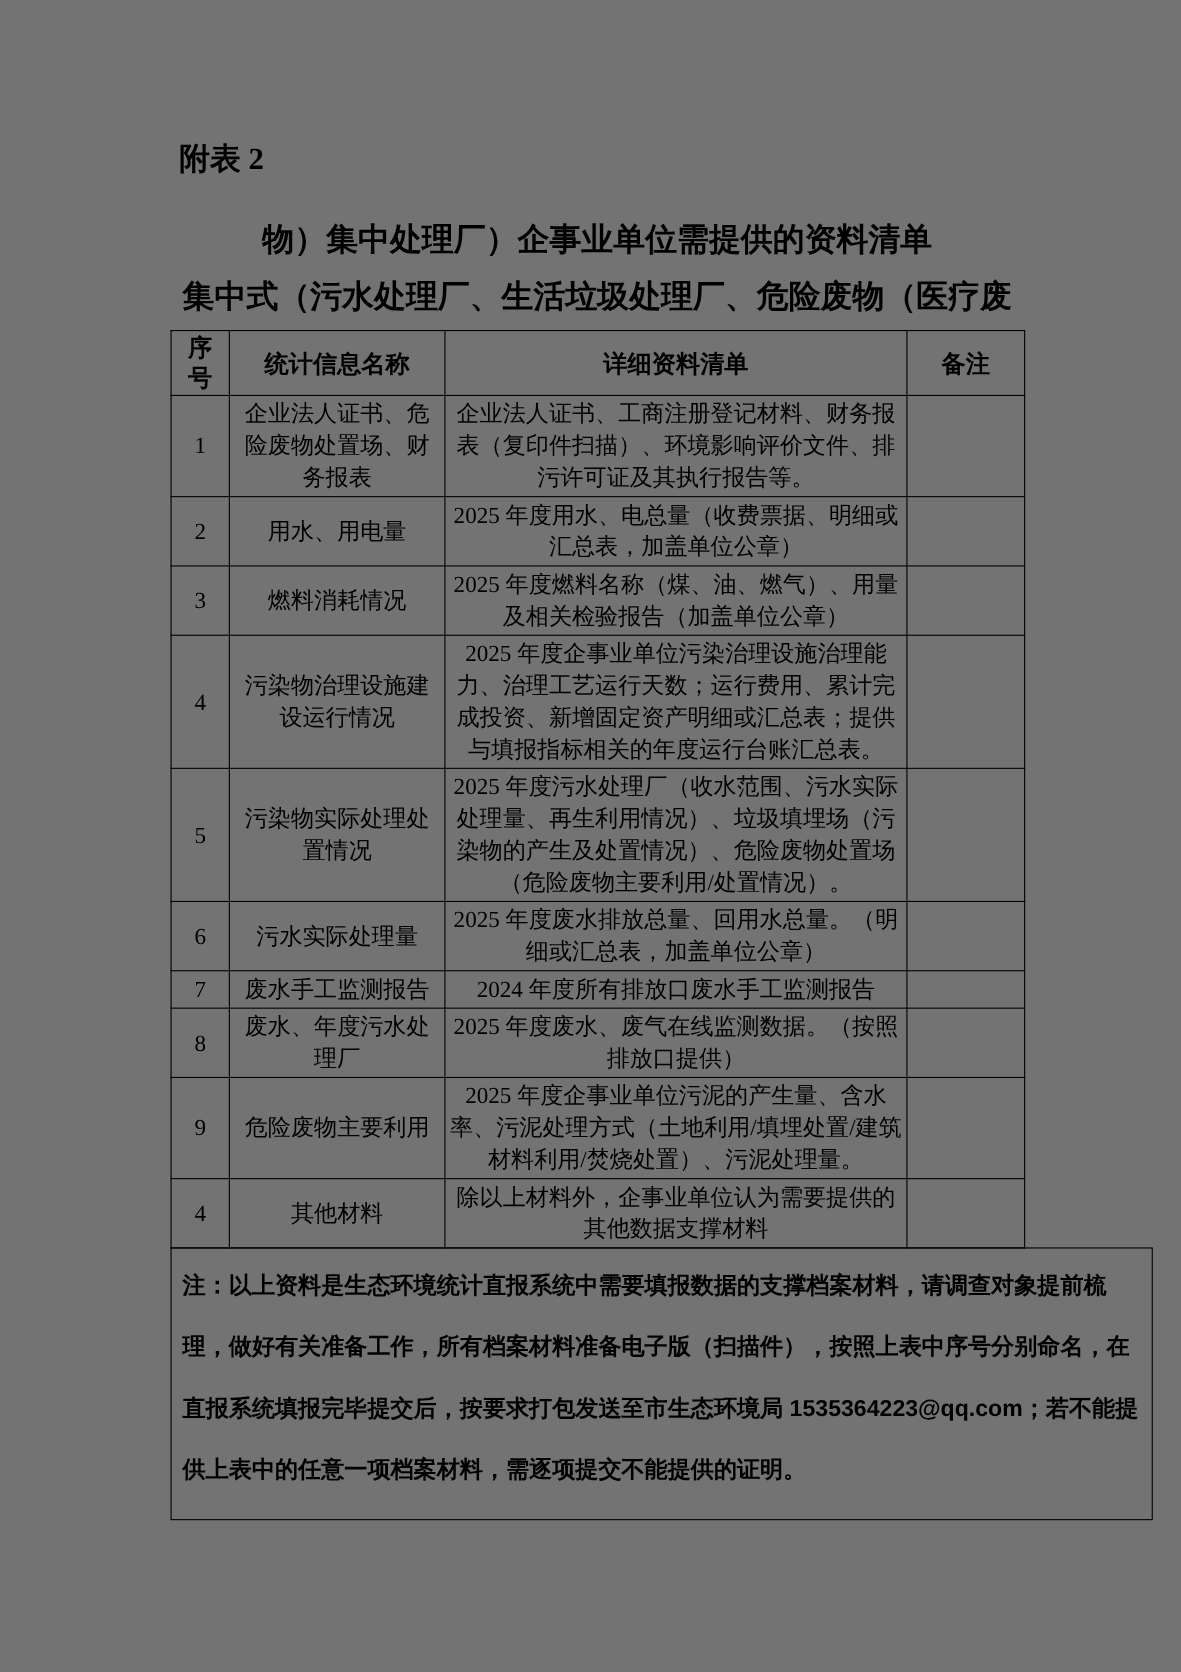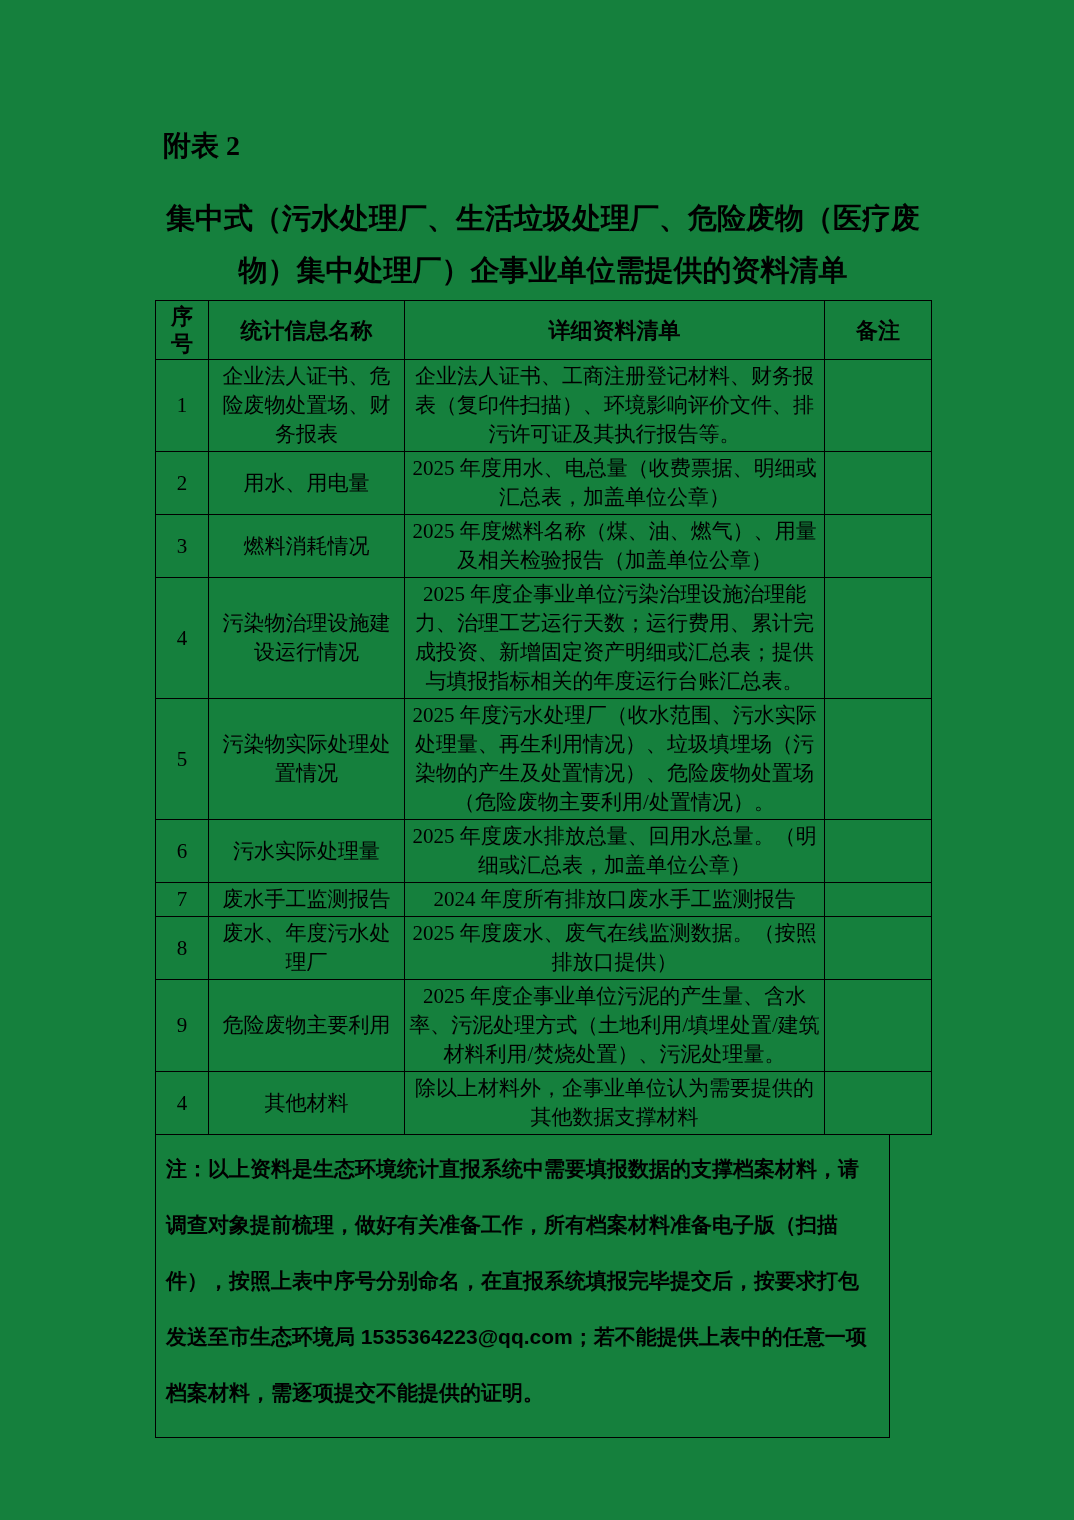--- a/index.html
+++ b/index.html
@@ -5,21 +5,21 @@
   html, body {
     margin: 0;
     padding: 0;
     background: #ffffff;
     color: #000000;
   }
   .page {
     position: relative;
     width: 1074px;
     height: 1520px;
-    background: #15803d;
+    background: #737373;
     overflow: hidden;
     font-family: "Liberation Serif", "DejaVu Serif", serif;
   }
   .doc {
     position: absolute;
     left: 155px;
     top: 128px;
     width: 776px;
   }
   .doc-title {
@@ -72,43 +72,43 @@
     padding: 2px 3px;
   }
   td.cell-details {
     text-align: center;
     padding: 2px 8px;
   }
   td.cell-remark {
     text-align: center;
   }
   .note-box {
-    width: 735px;
+    width: 893px;
     box-sizing: border-box;
     border: 1px solid #000000;
     margin-top: -1px;
     padding: 6px 12px 16px 10px;
     font-family: "Liberation Sans", "DejaVu Sans", sans-serif;
     font-size: 21px;
     font-weight: bold;
     line-height: 56px;
     text-align: left;
   }
 </style>
 </head>
 <body>
 
 <div class="page">
   <div class="doc">
 
     <div class="doc-title">附表 2</div>
 
     <div class="doc-heading">
+      <div>物）集中处理厂）企事业单位需提供的资料清单</div>
       <div>集中式（污水处理厂、生活垃圾处理厂、危险废物（医疗废</div>
-      <div>物）集中处理厂）企事业单位需提供的资料清单</div>
     </div>
 
     <table class="main-table">
       <colgroup>
         <col style="width:53px">
         <col style="width:196px">
         <col style="width:420px">
         <col style="width:107px">
       </colgroup>
       <thead>

